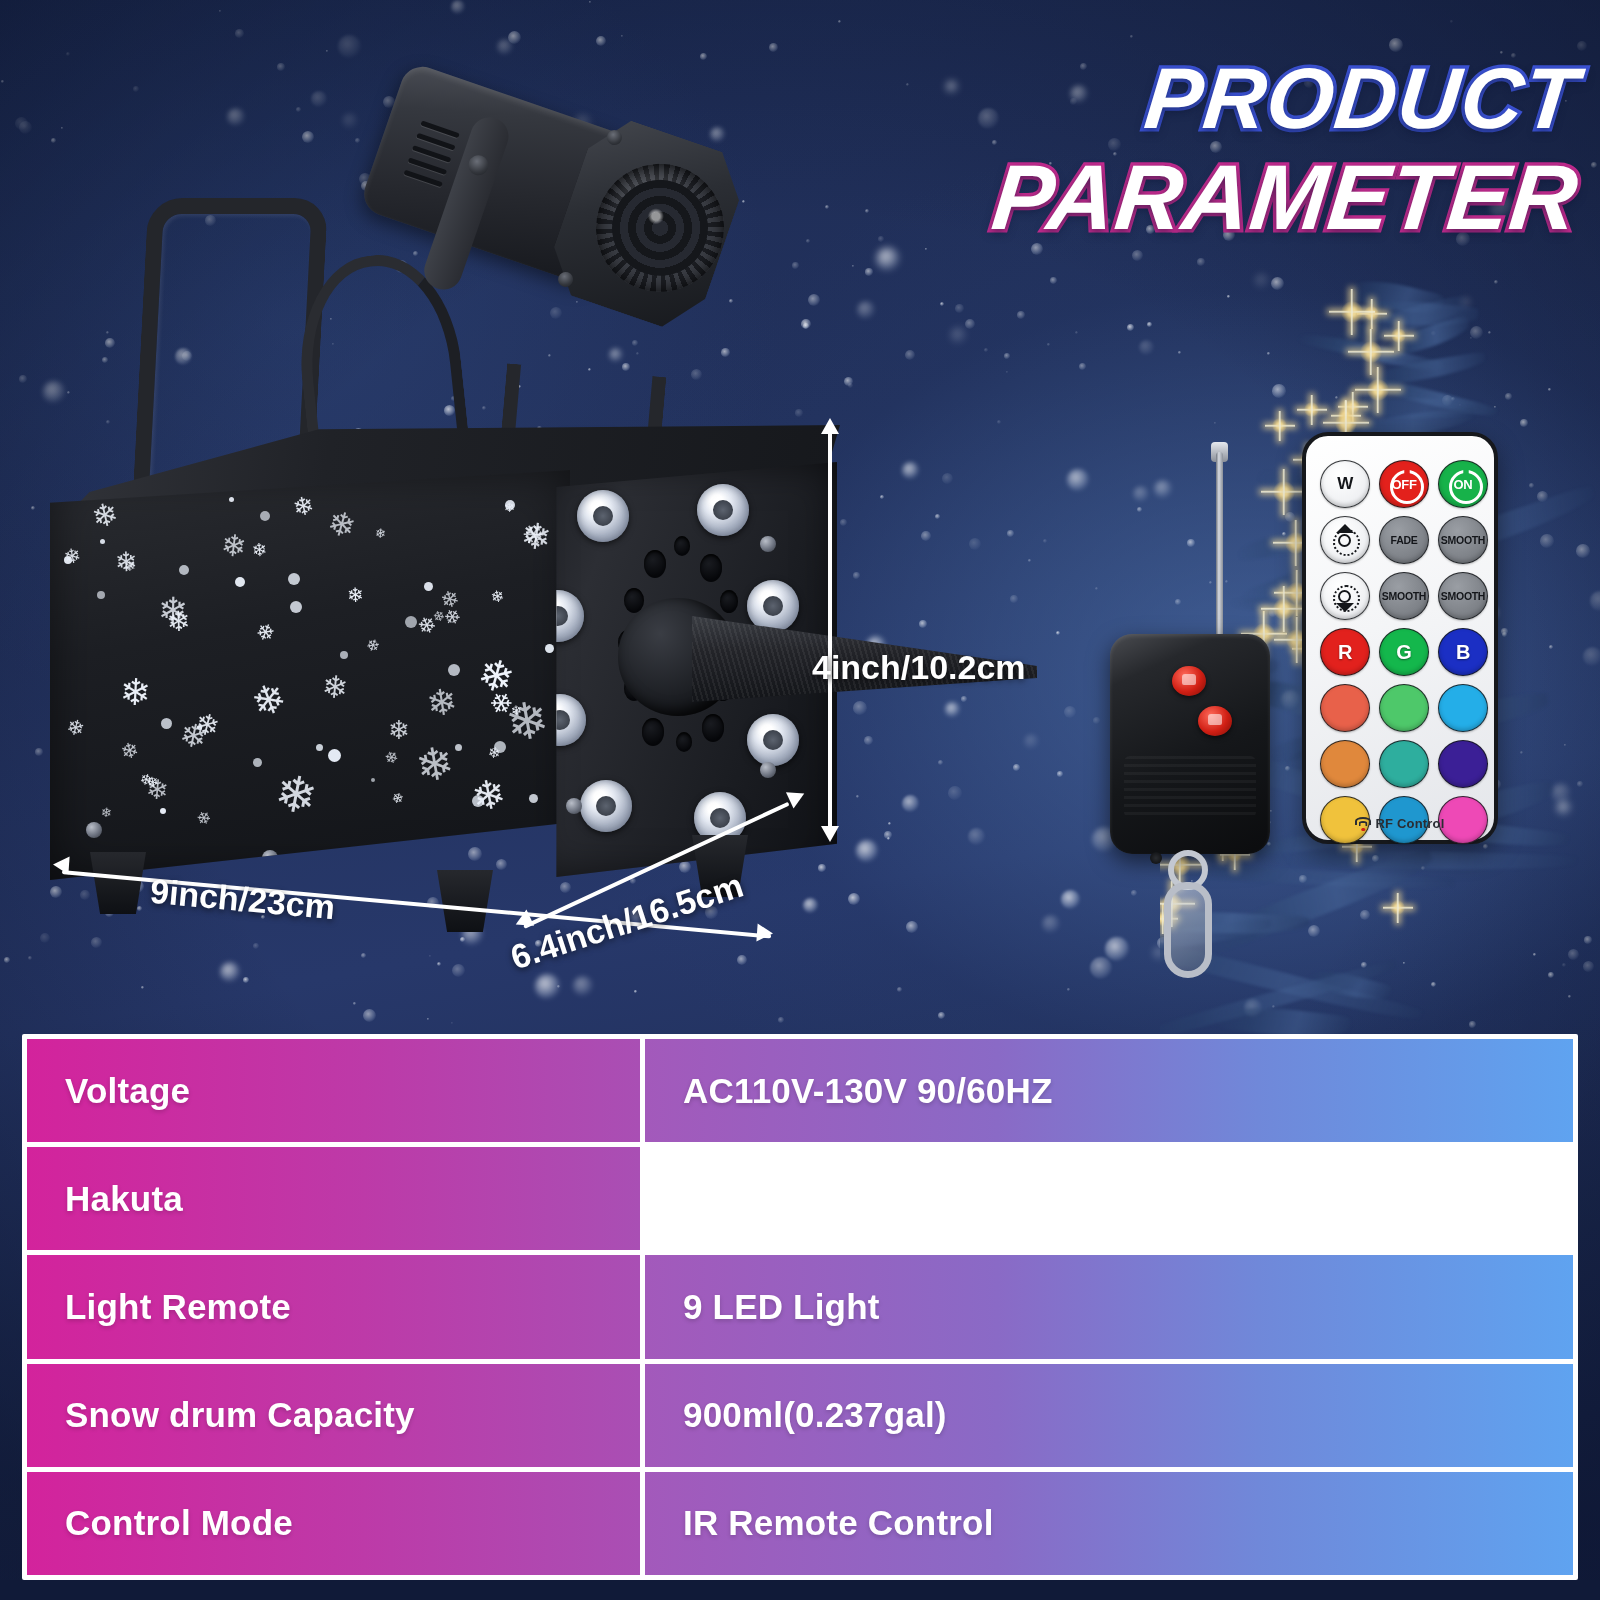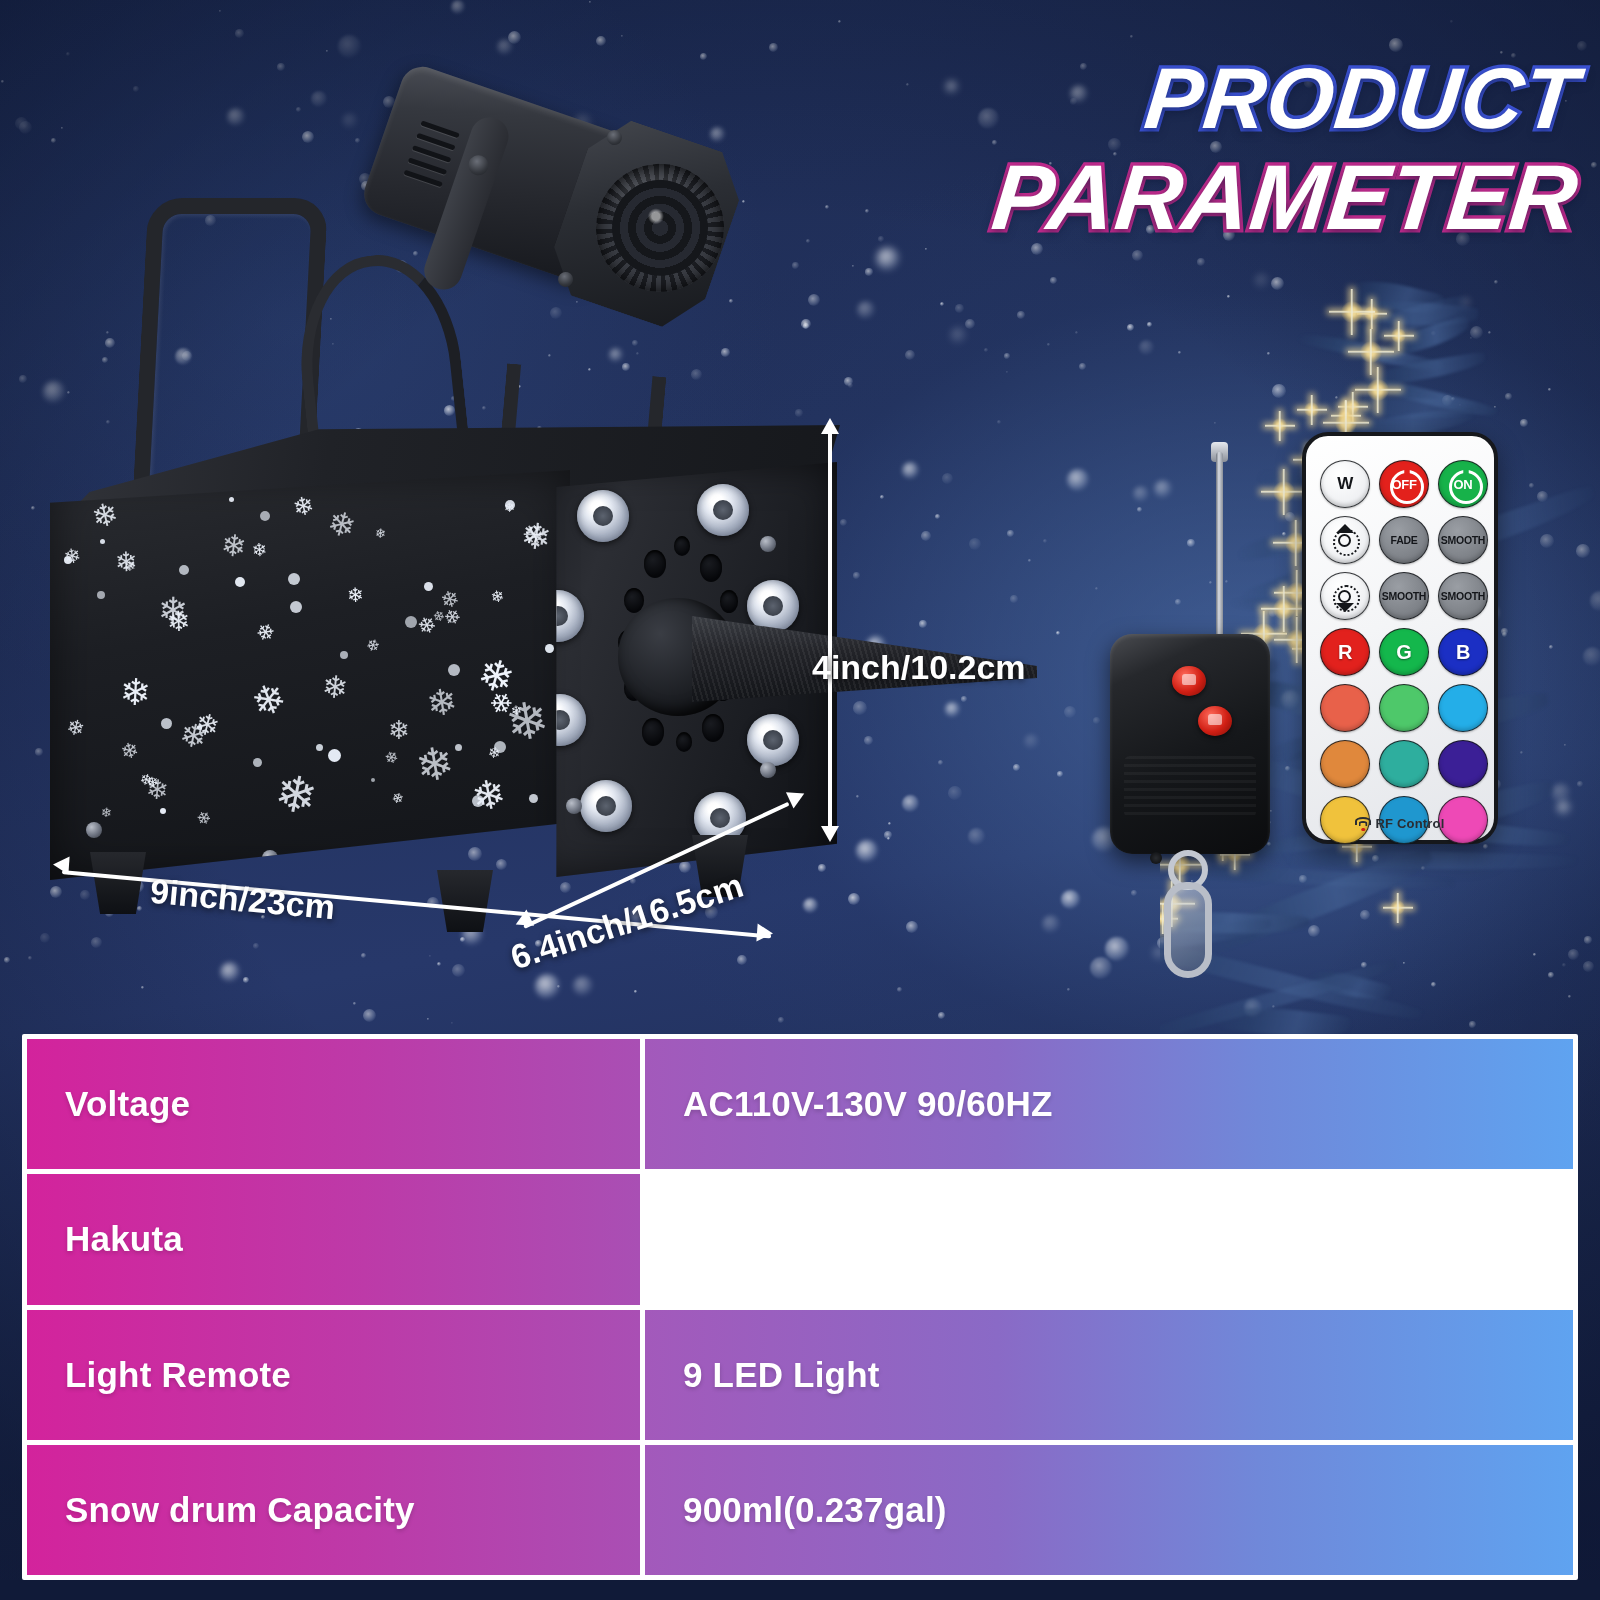--- a/index.html
+++ b/index.html
@@ -1091,16 +1091,20 @@
         <div class="spec-cell key">Hakuta</div>
       </div>
       <div class="spec-row">
         <div class="spec-cell key">Light Remote</div>
         <div class="spec-cell val">9 LED Light</div>
       </div>
       <div class="spec-row">
         <div class="spec-cell key">Snow drum Capacity</div>
         <div class="spec-cell val">900ml(0.237gal)</div>
       </div>
+      <div class="spec-row">
+        <div class="spec-cell key">Control Mode</div>
+        <div class="spec-cell val">IR Remote Control</div>
+      </div>
     </div>
 
   <div class="bottom-band"></div>
 </div>
 
 </body></html>

